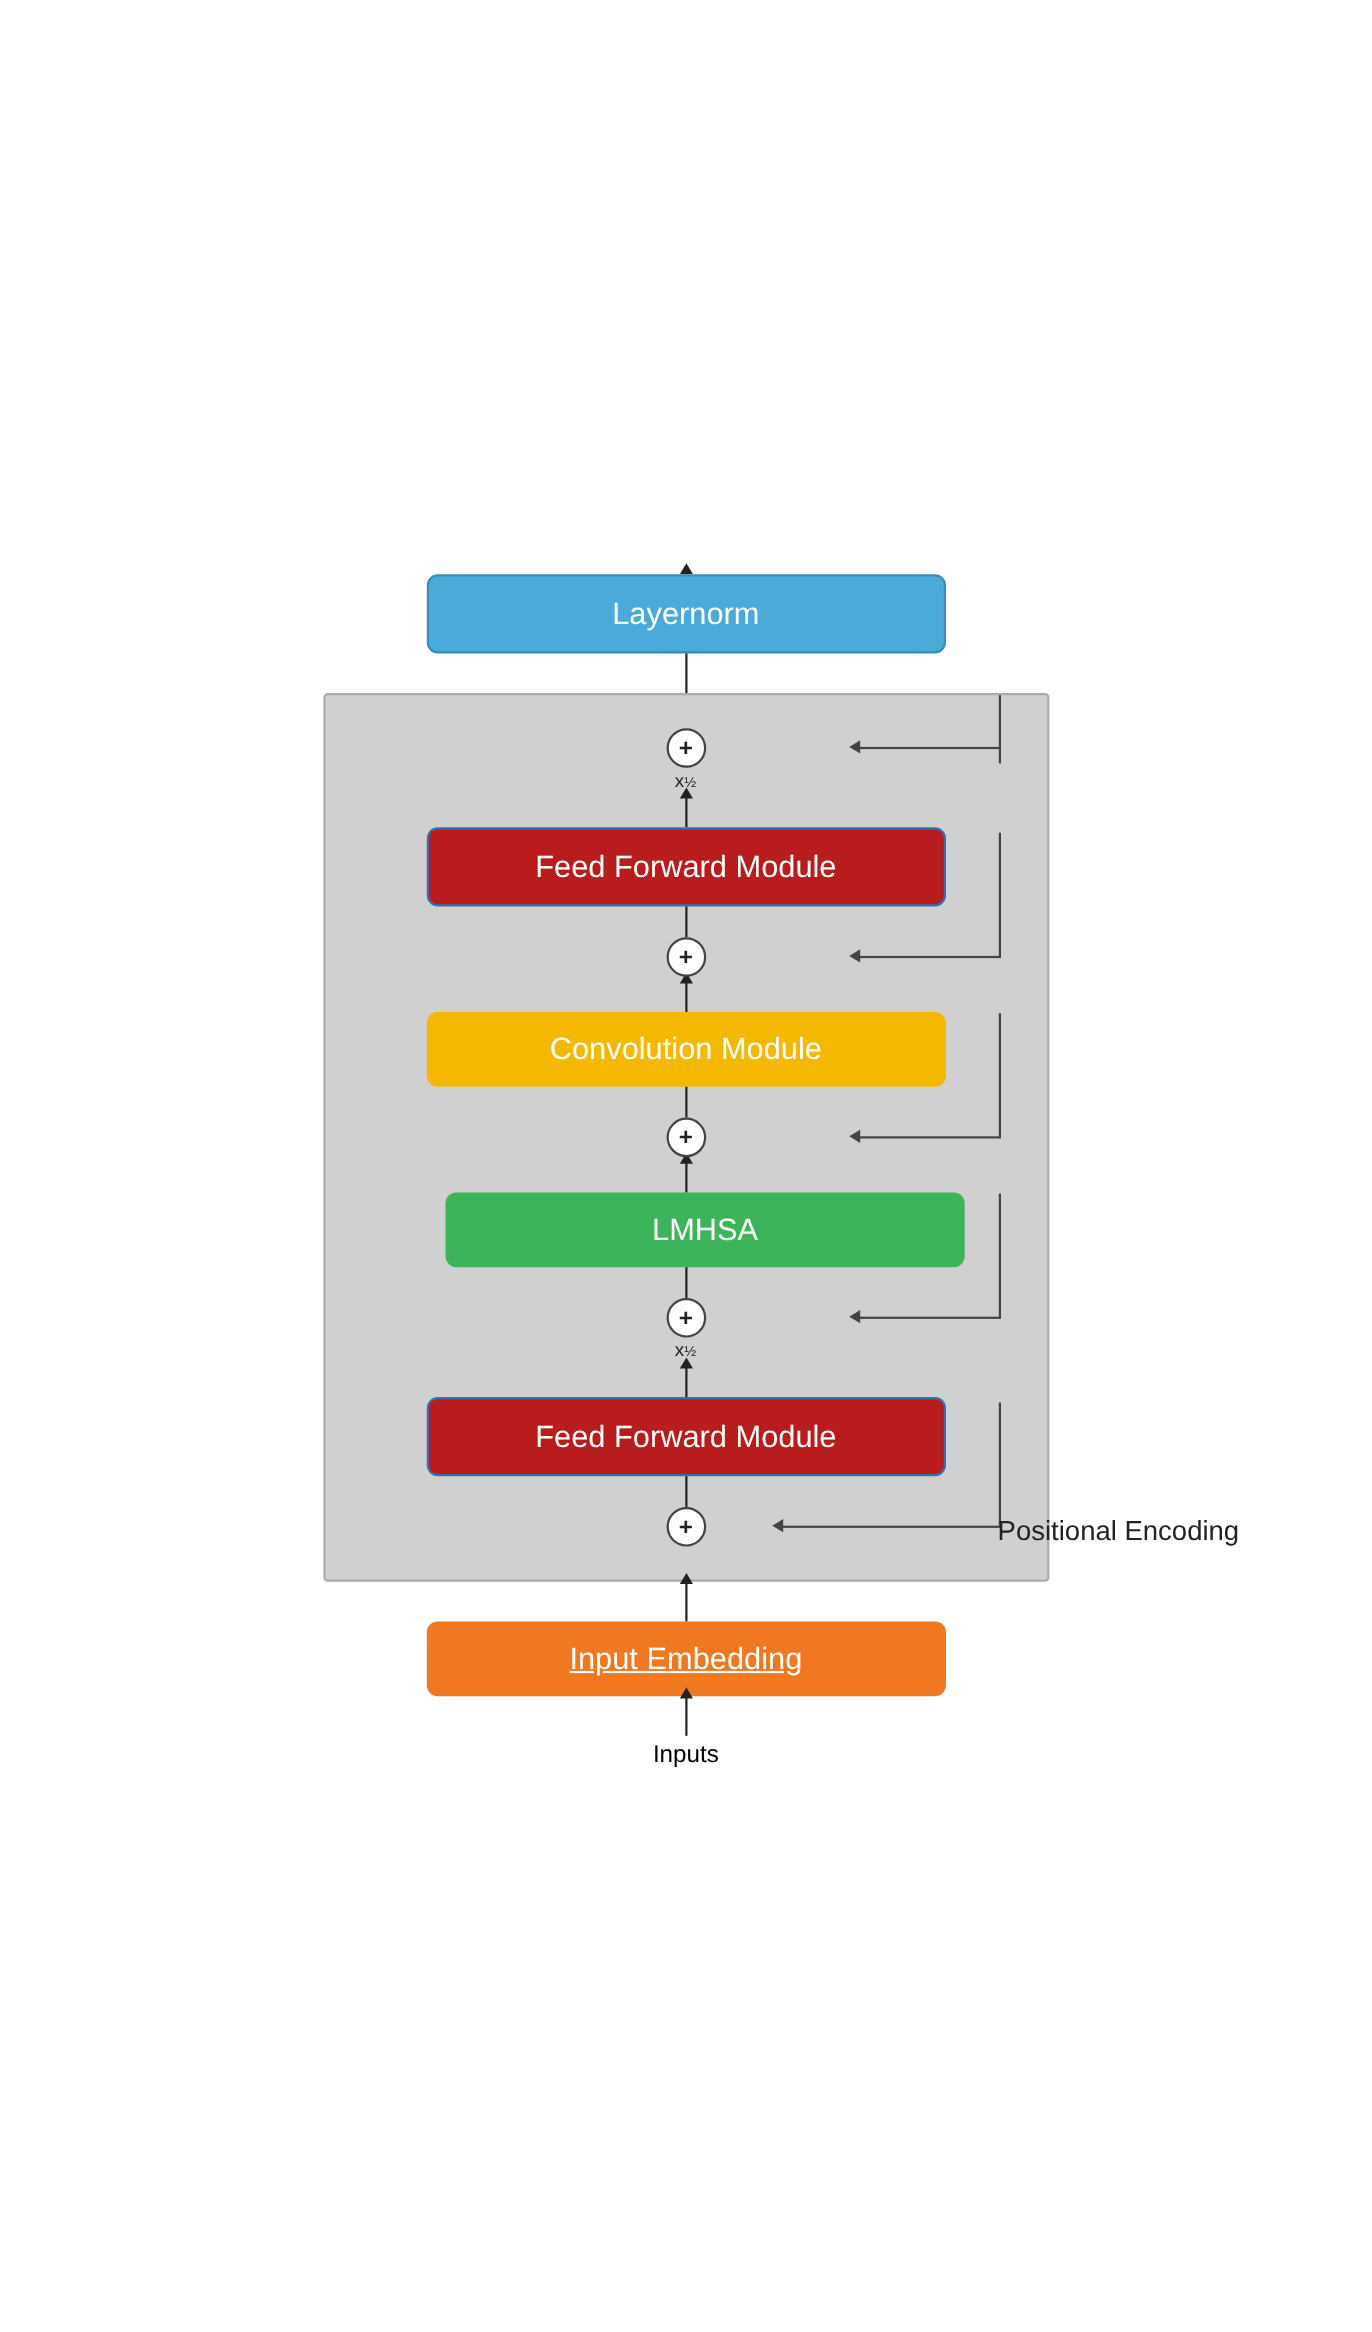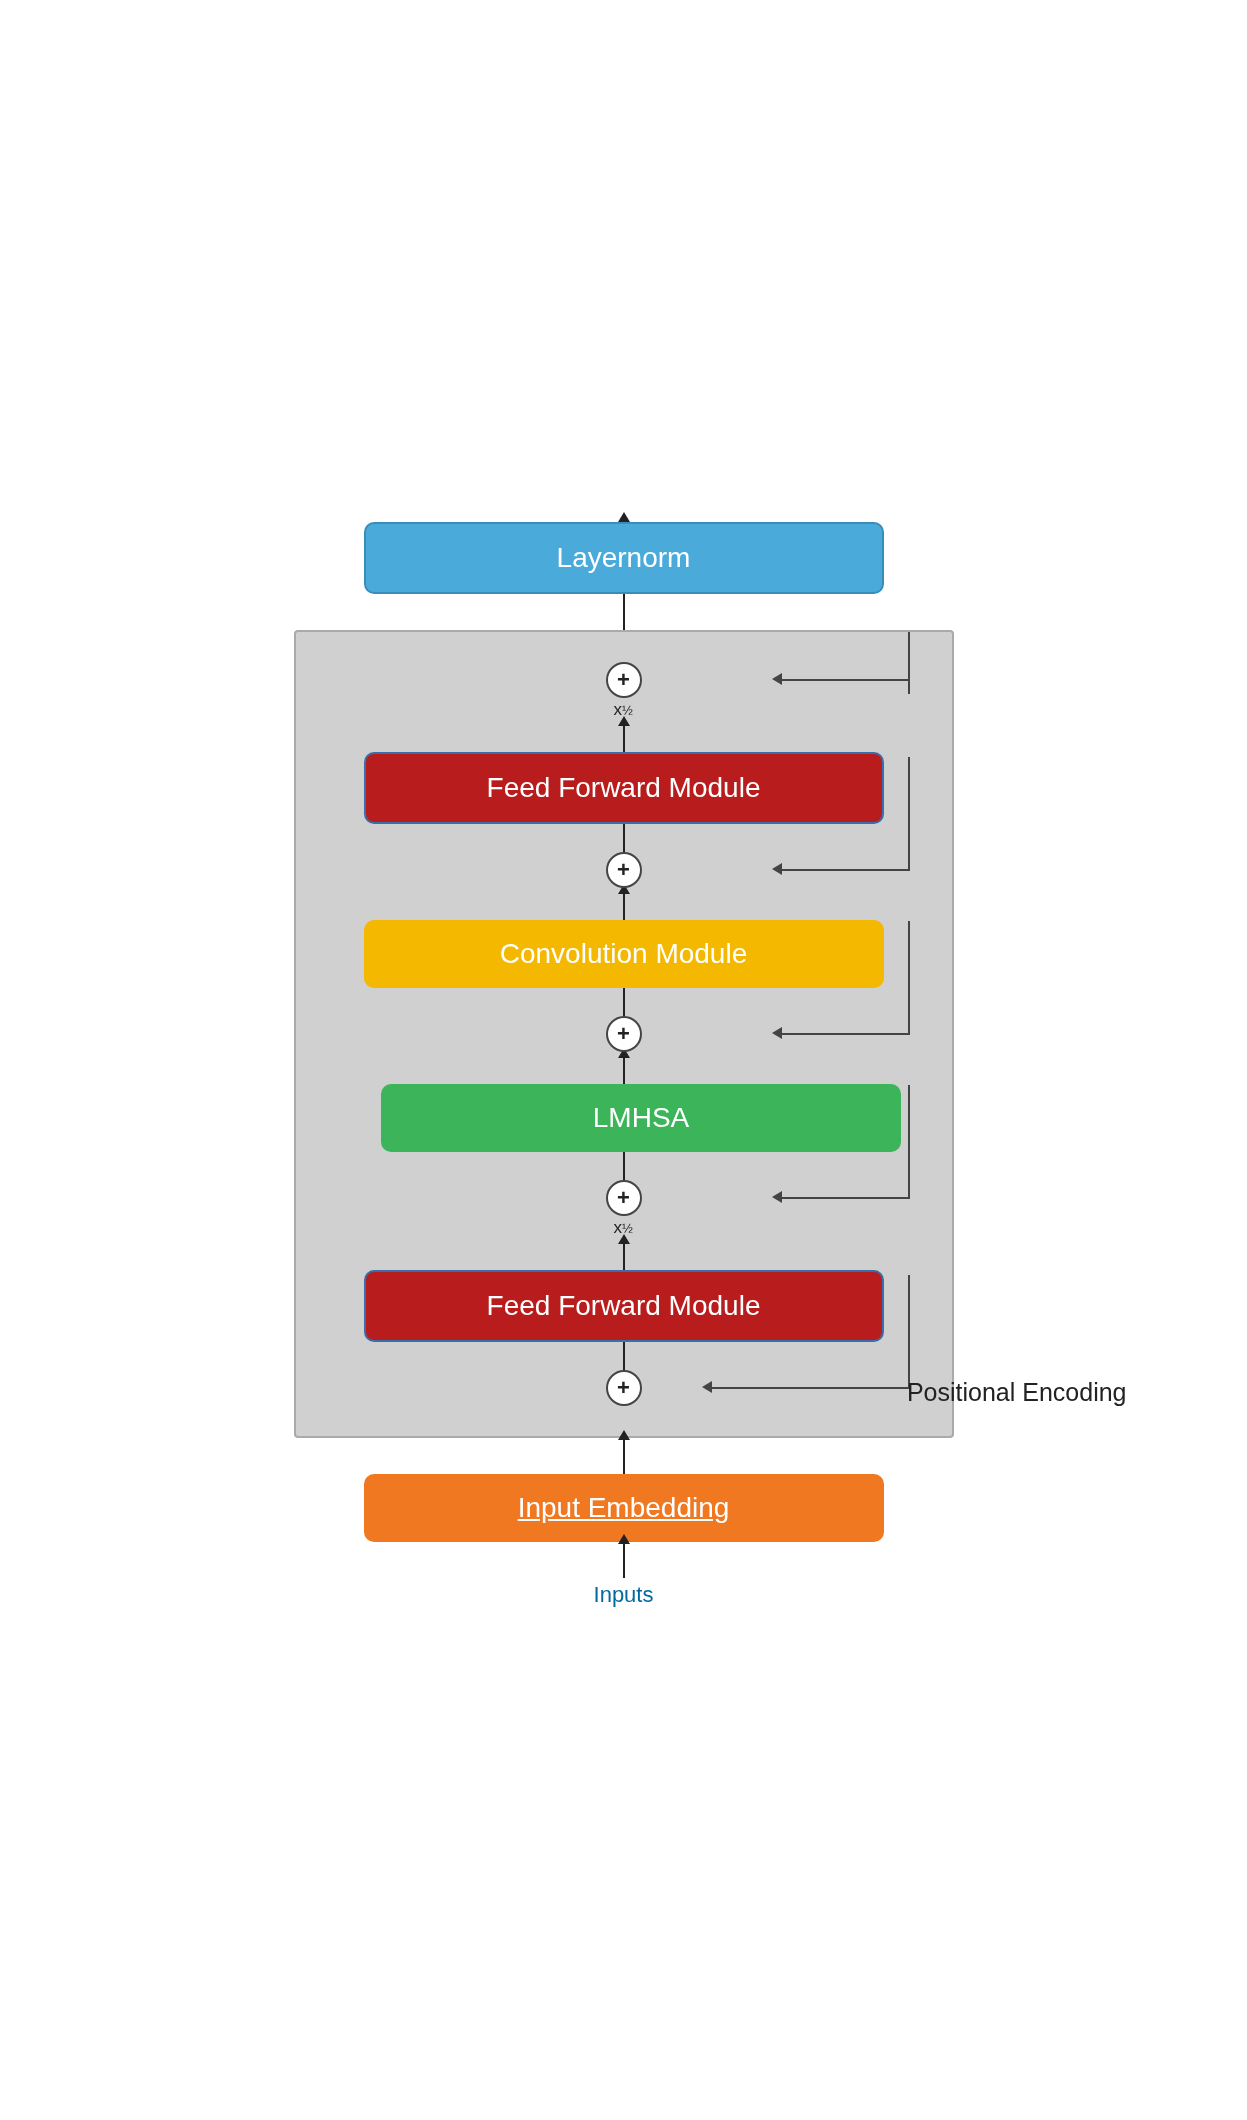--- a/index.html
+++ b/index.html
@@ -19,21 +19,21 @@
       padding: 40px 0;
     }
     
     .module-box {
       border-radius: 10px;
       padding: 18px 0;
       text-align: center;
       font-size: 28px;
       font-weight: 500;
       color: #fff;
-      width: 520px;
+      width: 472px;
     }
     .layernorm {
       background: #4aabdb;
       border: 2.5px solid #3a8db8;
       color: #fff;
     }
     .feed-forward {
       background: #b91c1c;
       border: 2.5px solid #3a6eab;
       color: #fff;
@@ -221,17 +221,17 @@
   </div>
 
   <div class="arrow-segment with-tip" style="height:36px;margin-top:0;"></div>
 
   <div class="module-box input-embedding">
     <span>Input Embedding</span>
   </div>
 
   <div class="arrow-segment with-tip" style="height:36px;"></div>
 
-  <div style="font-size:22px;color:#0369a1;margin-top:4px;">
+  <div style="font-size:22px;color:#000000;margin-top:4px;">
     <span>Inputs</span>
   </div>
 
 </div>
 
 </body></html>

